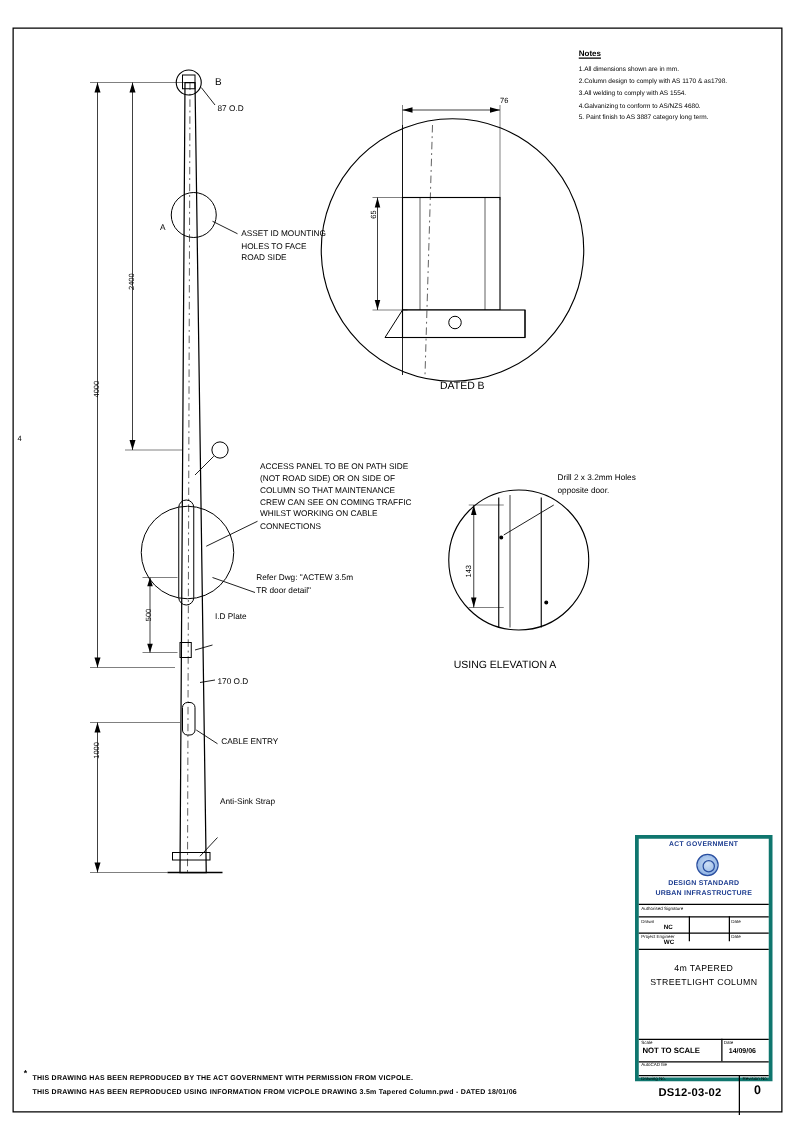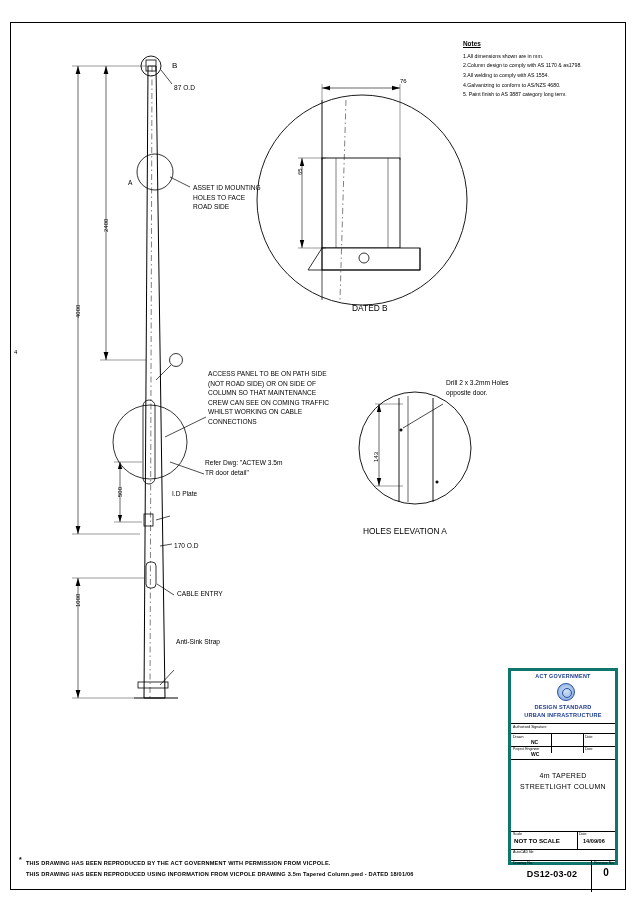--- a/index.html
+++ b/index.html
@@ -287,21 +287,21 @@
 
   <div class="abs dim-txt vert" style="left:75px; top:318px;">4000</div>
   <div class="abs dim-txt vert" style="left:103px; top:232px;">2400</div>
   <div class="abs dim-txt vert" style="left:117px; top:497px;">500</div>
   <div class="abs dim-txt vert" style="left:75px; top:607px;">1000</div>
   <div class="abs dim-txt" style="left:400px; top:78px;">76</div>
   <div class="abs dim-txt vert" style="left:297px; top:175px;">65</div>
   <div class="abs dim-txt vert" style="left:373px; top:462px;">143</div>
 
   <div class="abs lbl-big" style="left:352px; top:303px;">DATED B</div>
-  <div class="abs lbl-big" style="left:363px; top:526px;">HOLES ELEVATION A</div>
+  <div class="abs lbl-big" style="left:363px; top:526px;">USING ELEVATION A</div>
 
   <div class="abs tb">
     <div class="row tb-head">ACT GOVERNMENT</div>
     <div class="abs tb-logo"></div>
     <div class="row tb-sub">
       <div>DESIGN STANDARD</div>
       <div>URBAN INFRASTRUCTURE</div>
     </div>
 
     <div class="hline" style="top:52px;"></div>

